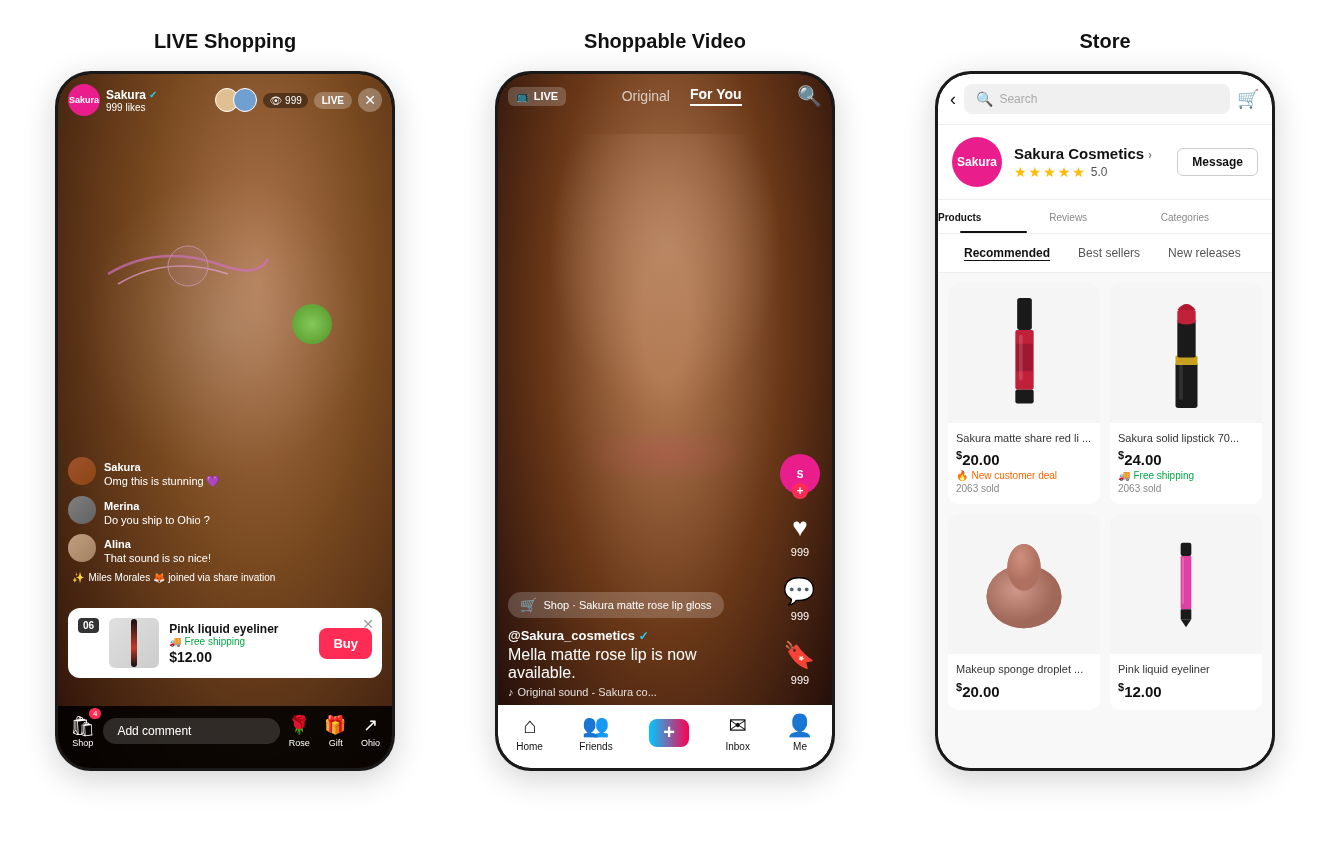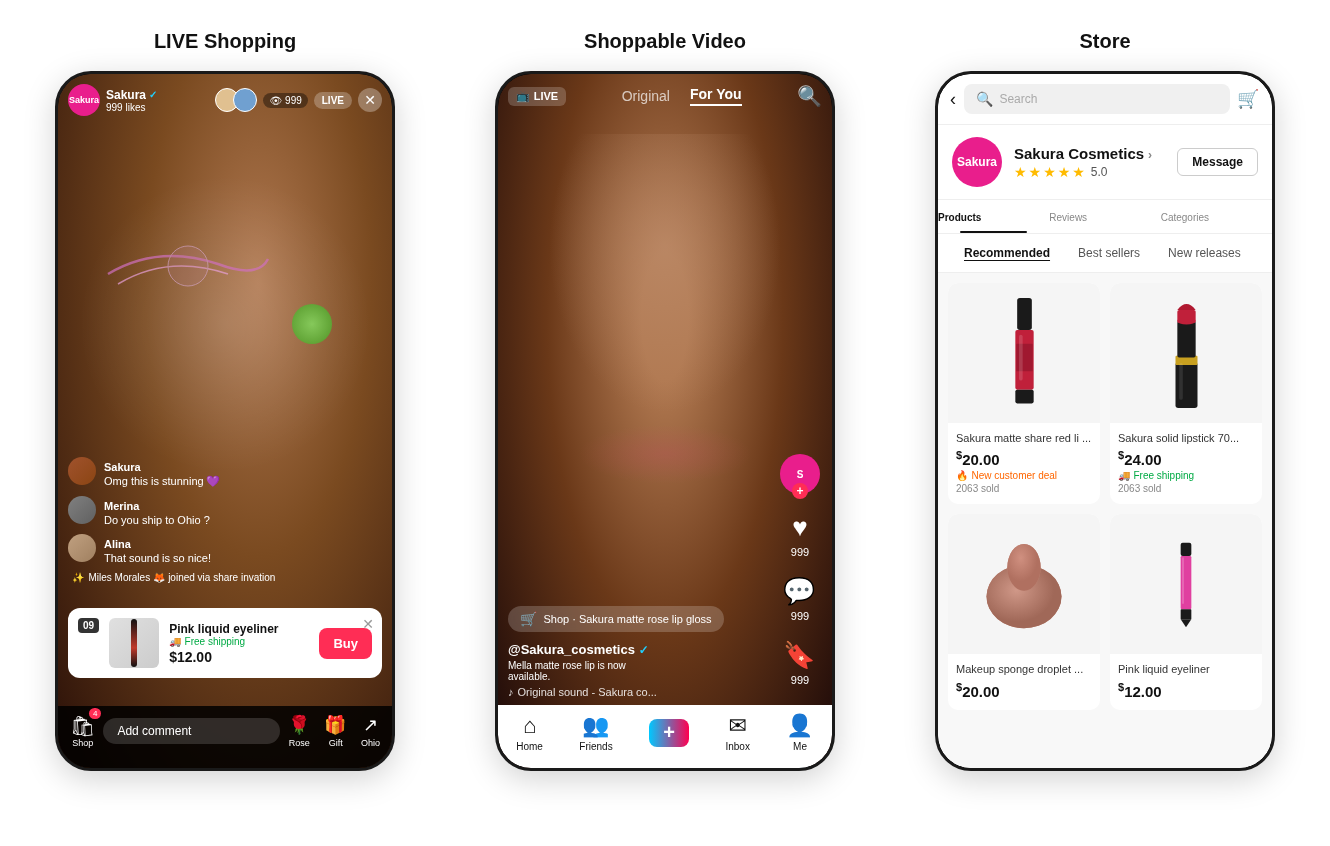--- a/index.html
+++ b/index.html
@@ -307,21 +307,21 @@
       background: rgba(255,255,255,0.2);
       backdrop-filter: blur(4px);
       border-radius: 20px;
       padding: 5px 12px;
       display: inline-flex; align-items: center; gap: 6px;
       margin-bottom: 10px;
     }
     .shop-pill-icon { font-size: 14px; }
     .shop-pill-text { color: #fff; font-size: 11px; font-weight: 500; }
     .video-username { color: #fff; font-size: 13px; font-weight: 700; display: flex; align-items: center; gap: 4px; }
-    .video-desc { color: #fff; font-size: 10px; margin-top: 3px; }
+    .video-desc { color: #fff; font-size: 16px; margin-top: 3px; }
     .video-sound { color: rgba(255,255,255,0.85); font-size: 11px; margin-top: 4px; display: flex; align-items: center; gap: 4px; }
 
     
     .video-bottomnav {
       position: absolute;
       bottom: 0; left: 0; right: 0;
       background: #fff;
       padding: 8px 0 16px;
       display: flex; align-items: center; justify-content: space-around;
       z-index: 10;
@@ -593,21 +593,21 @@
                 <div class="comment-msg">That sound is so nice!</div>
               </div>
             </div>
             <div class="join-msg">
               <span>✨</span>
               <span>Miles Morales 🦊 joined via share invation</span>
             </div>
           </div>
 
           <div class="live-product">
-            <div class="product-num">09</div>
+            <div class="product-num">06</div>
             <div class="product-img-placeholder">
               <div class="product-img-eyeliner"></div>
             </div>
             <div class="product-info">
               <div class="product-name-sm">Pink liquid eyeliner</div>
               <div class="product-free-ship">
                 <span>🚚</span>
                 <span>Free shipping</span>
               </div>
               <div class="product-price-sm">$12.00</div>

